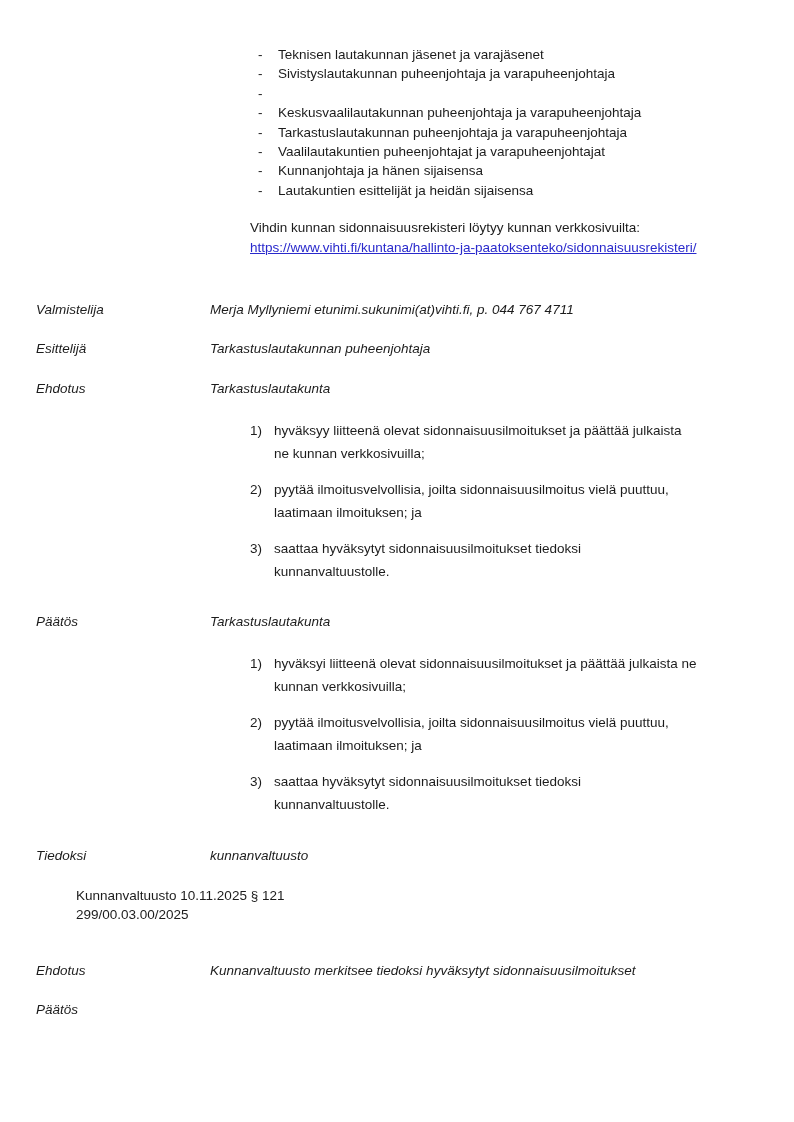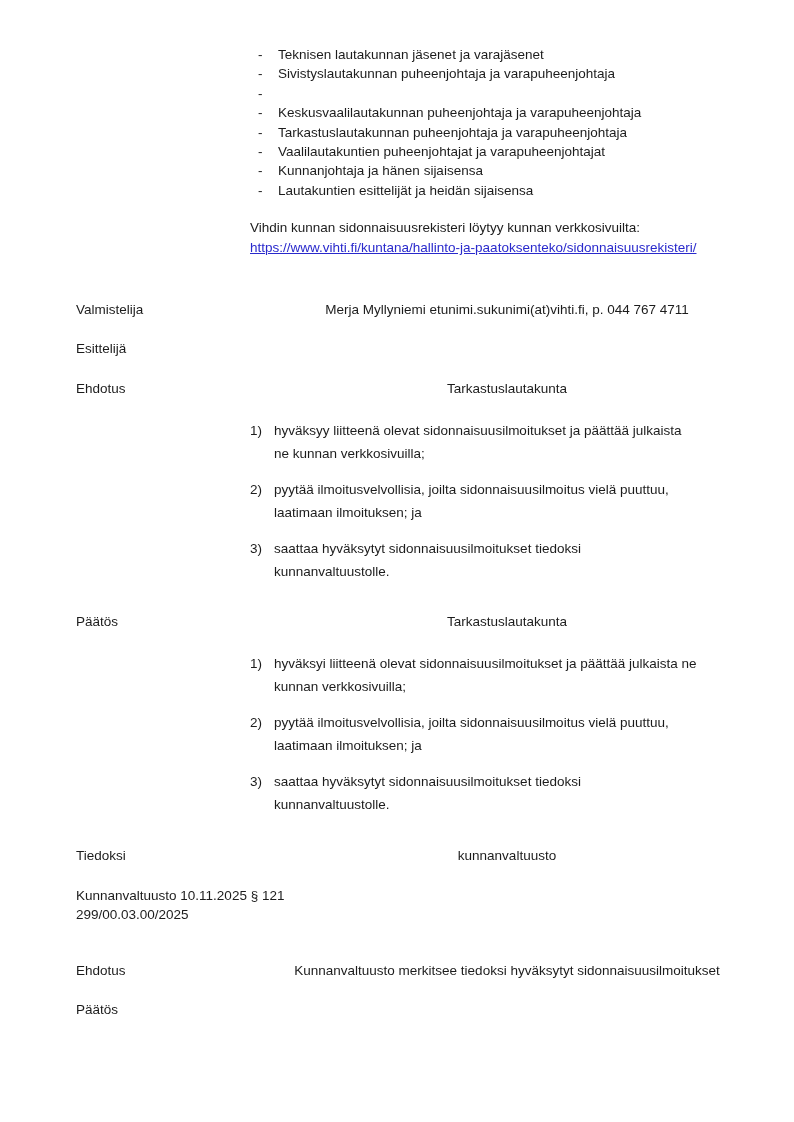--- a/index.html
+++ b/index.html
@@ -40,30 +40,30 @@
   }
   .intro a {
     color: #2929cc;
     text-decoration: underline;
     cursor: pointer;
     text-align: center;
   }
   
   .row {
     display: flex;
-    margin-left: 76px;
+    margin-left: 36px;
     line-height: 19.4px;
+    font-style: italic;
   }
   .row .label {
     flex: 0 0 174px;
   }
   .row .value {
     flex: 1 1 auto;
     padding-right: 30px;
-    text-align: center;
   }
   .mt-42 { margin-top: 42px; }
   .mt-20 { margin-top: 20px; }
   .mt-29 { margin-top: 29px; }
   .mt-30 { margin-top: 30px; }
   .mt-37 { margin-top: 37px; }
   
   .num-list {
     margin: 21px 40px 0 250px;
     padding: 0;
@@ -132,20 +132,21 @@
     <a href="#" style="color: rgb(41, 41, 204);">https://www.vihti.fi/kuntana/hallinto-ja-paatoksenteko/sidonnaisuusrekisteri/</a>
   </p>
 
   <div class="row mt-42">
     <span class="label">Valmistelija</span>
     <span class="value">Merja Myllyniemi  etunimi.sukunimi(at)vihti.fi, p. 044 767 4711</span>
   </div>
 
   <div class="row mt-20">
     <span class="label">Esittelijä</span>
+    <span class="value">Tarkastuslautakunnan puheenjohtaja</span>
   </div>
 
   <div class="row mt-20">
     <span class="label">Ehdotus</span>
     <span class="value">Tarkastuslautakunta</span>
   </div>
 
   <ol class="num-list">
     <li>
         <span class="marker">1)</span>

